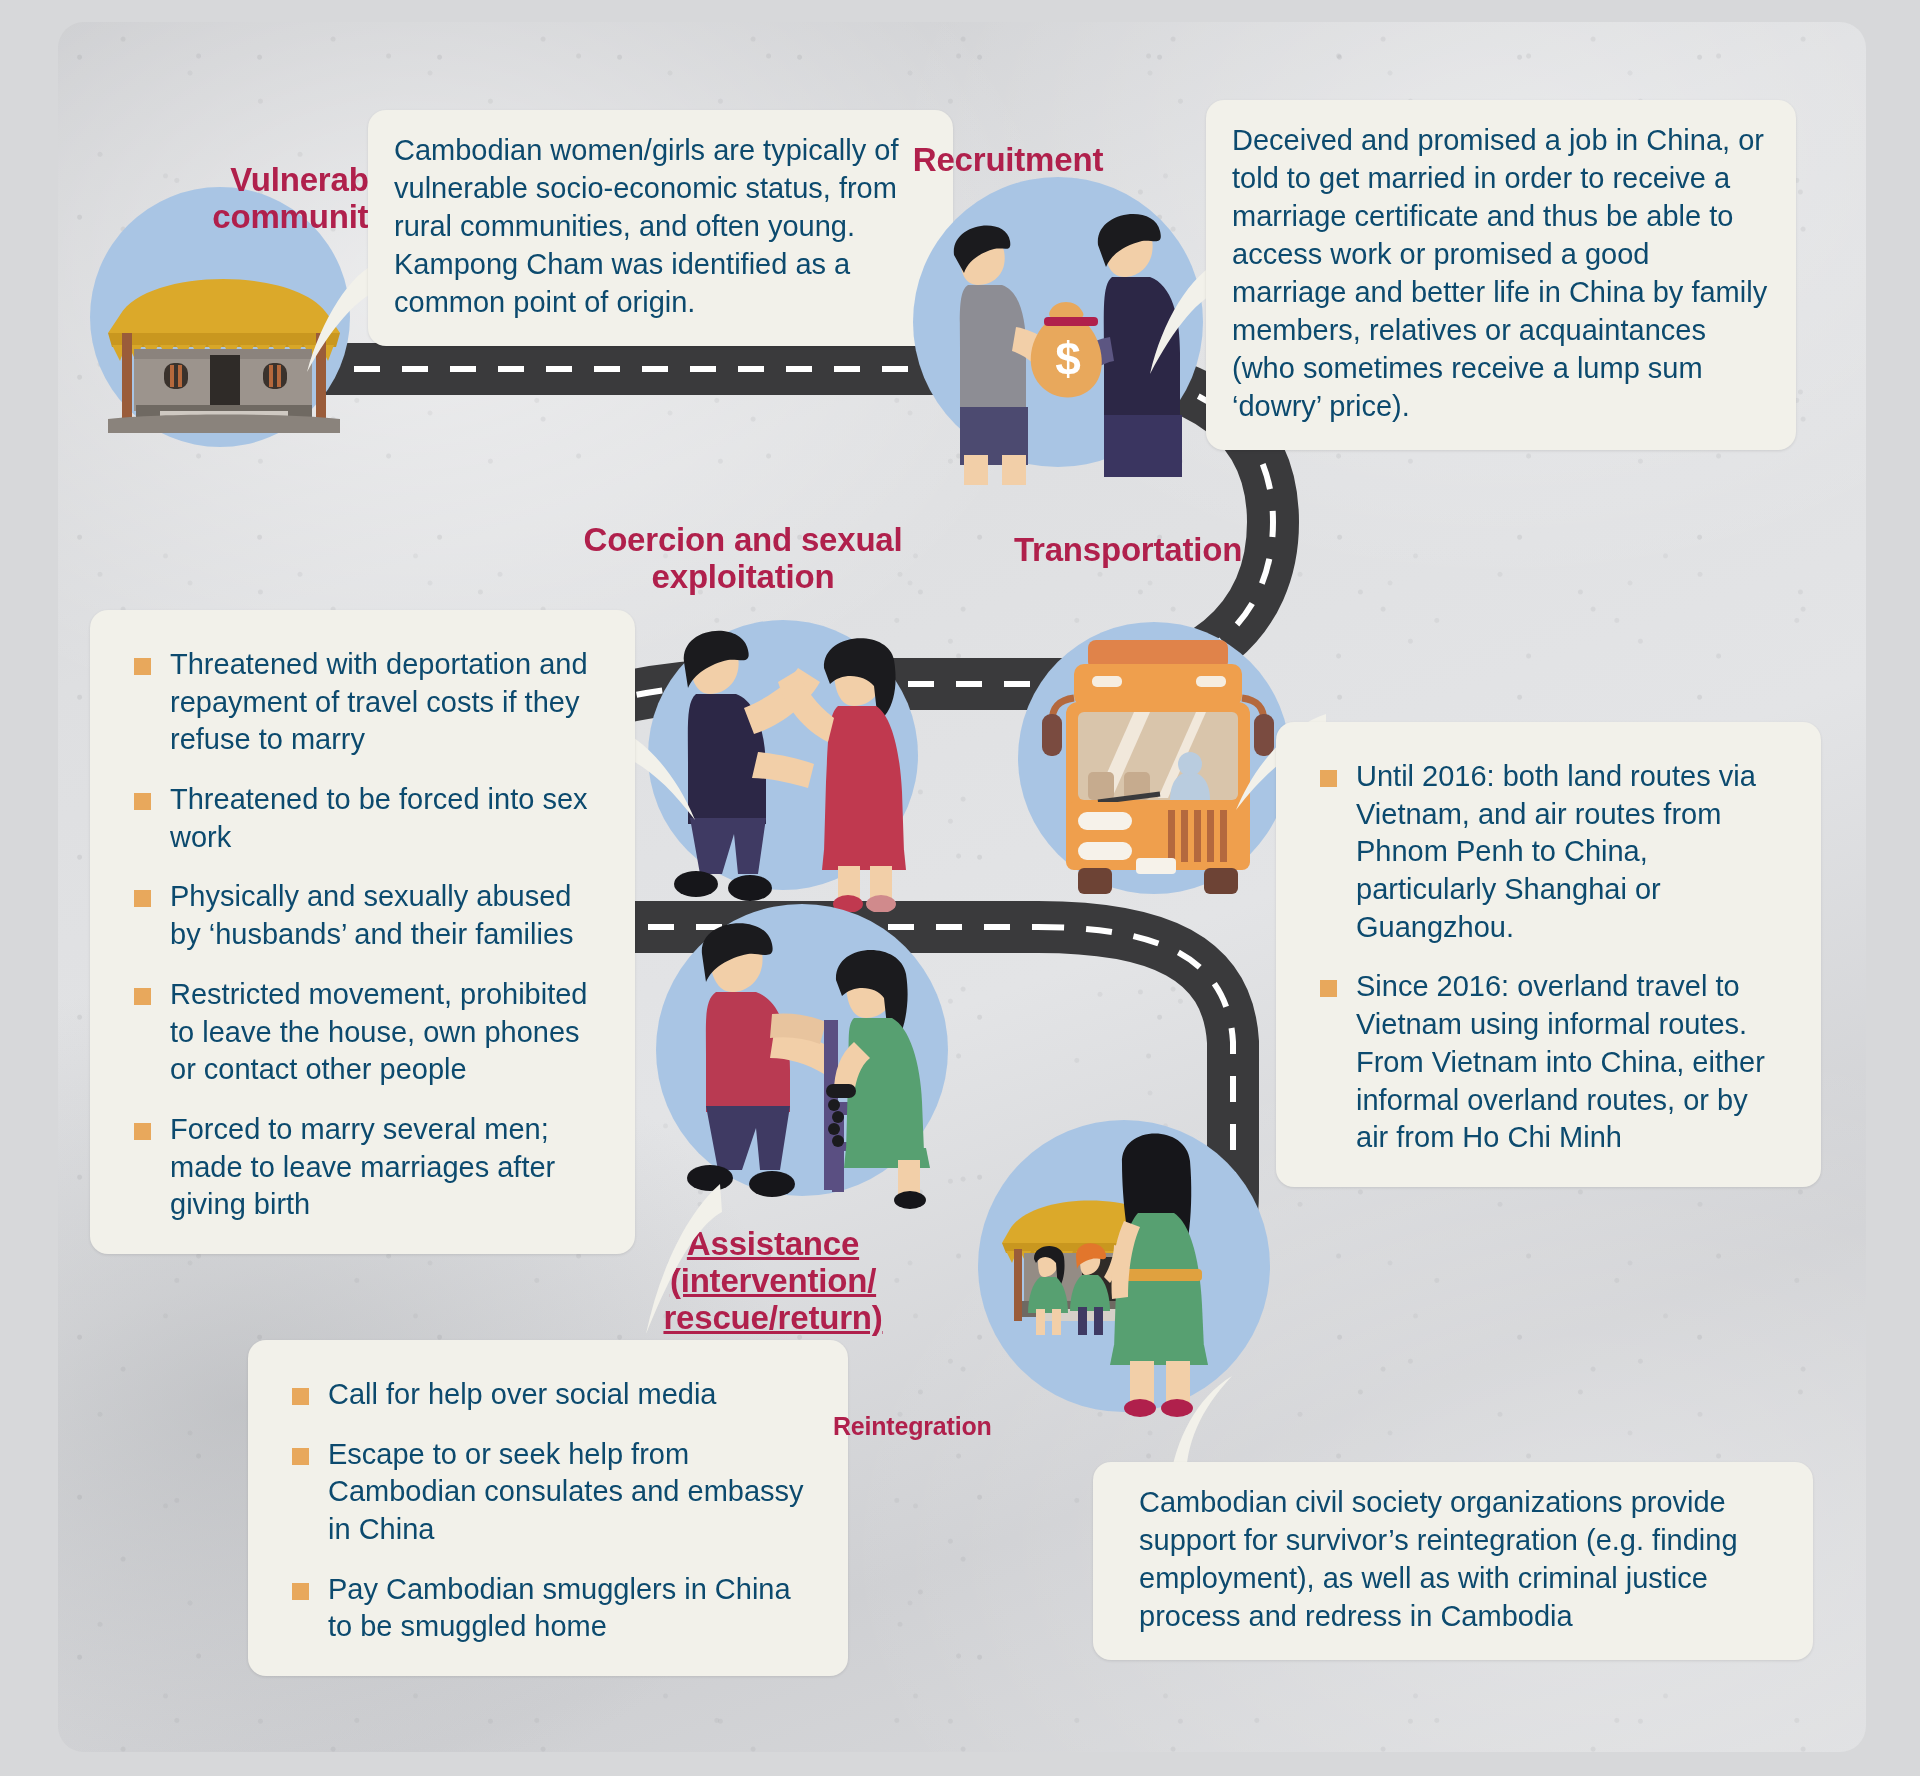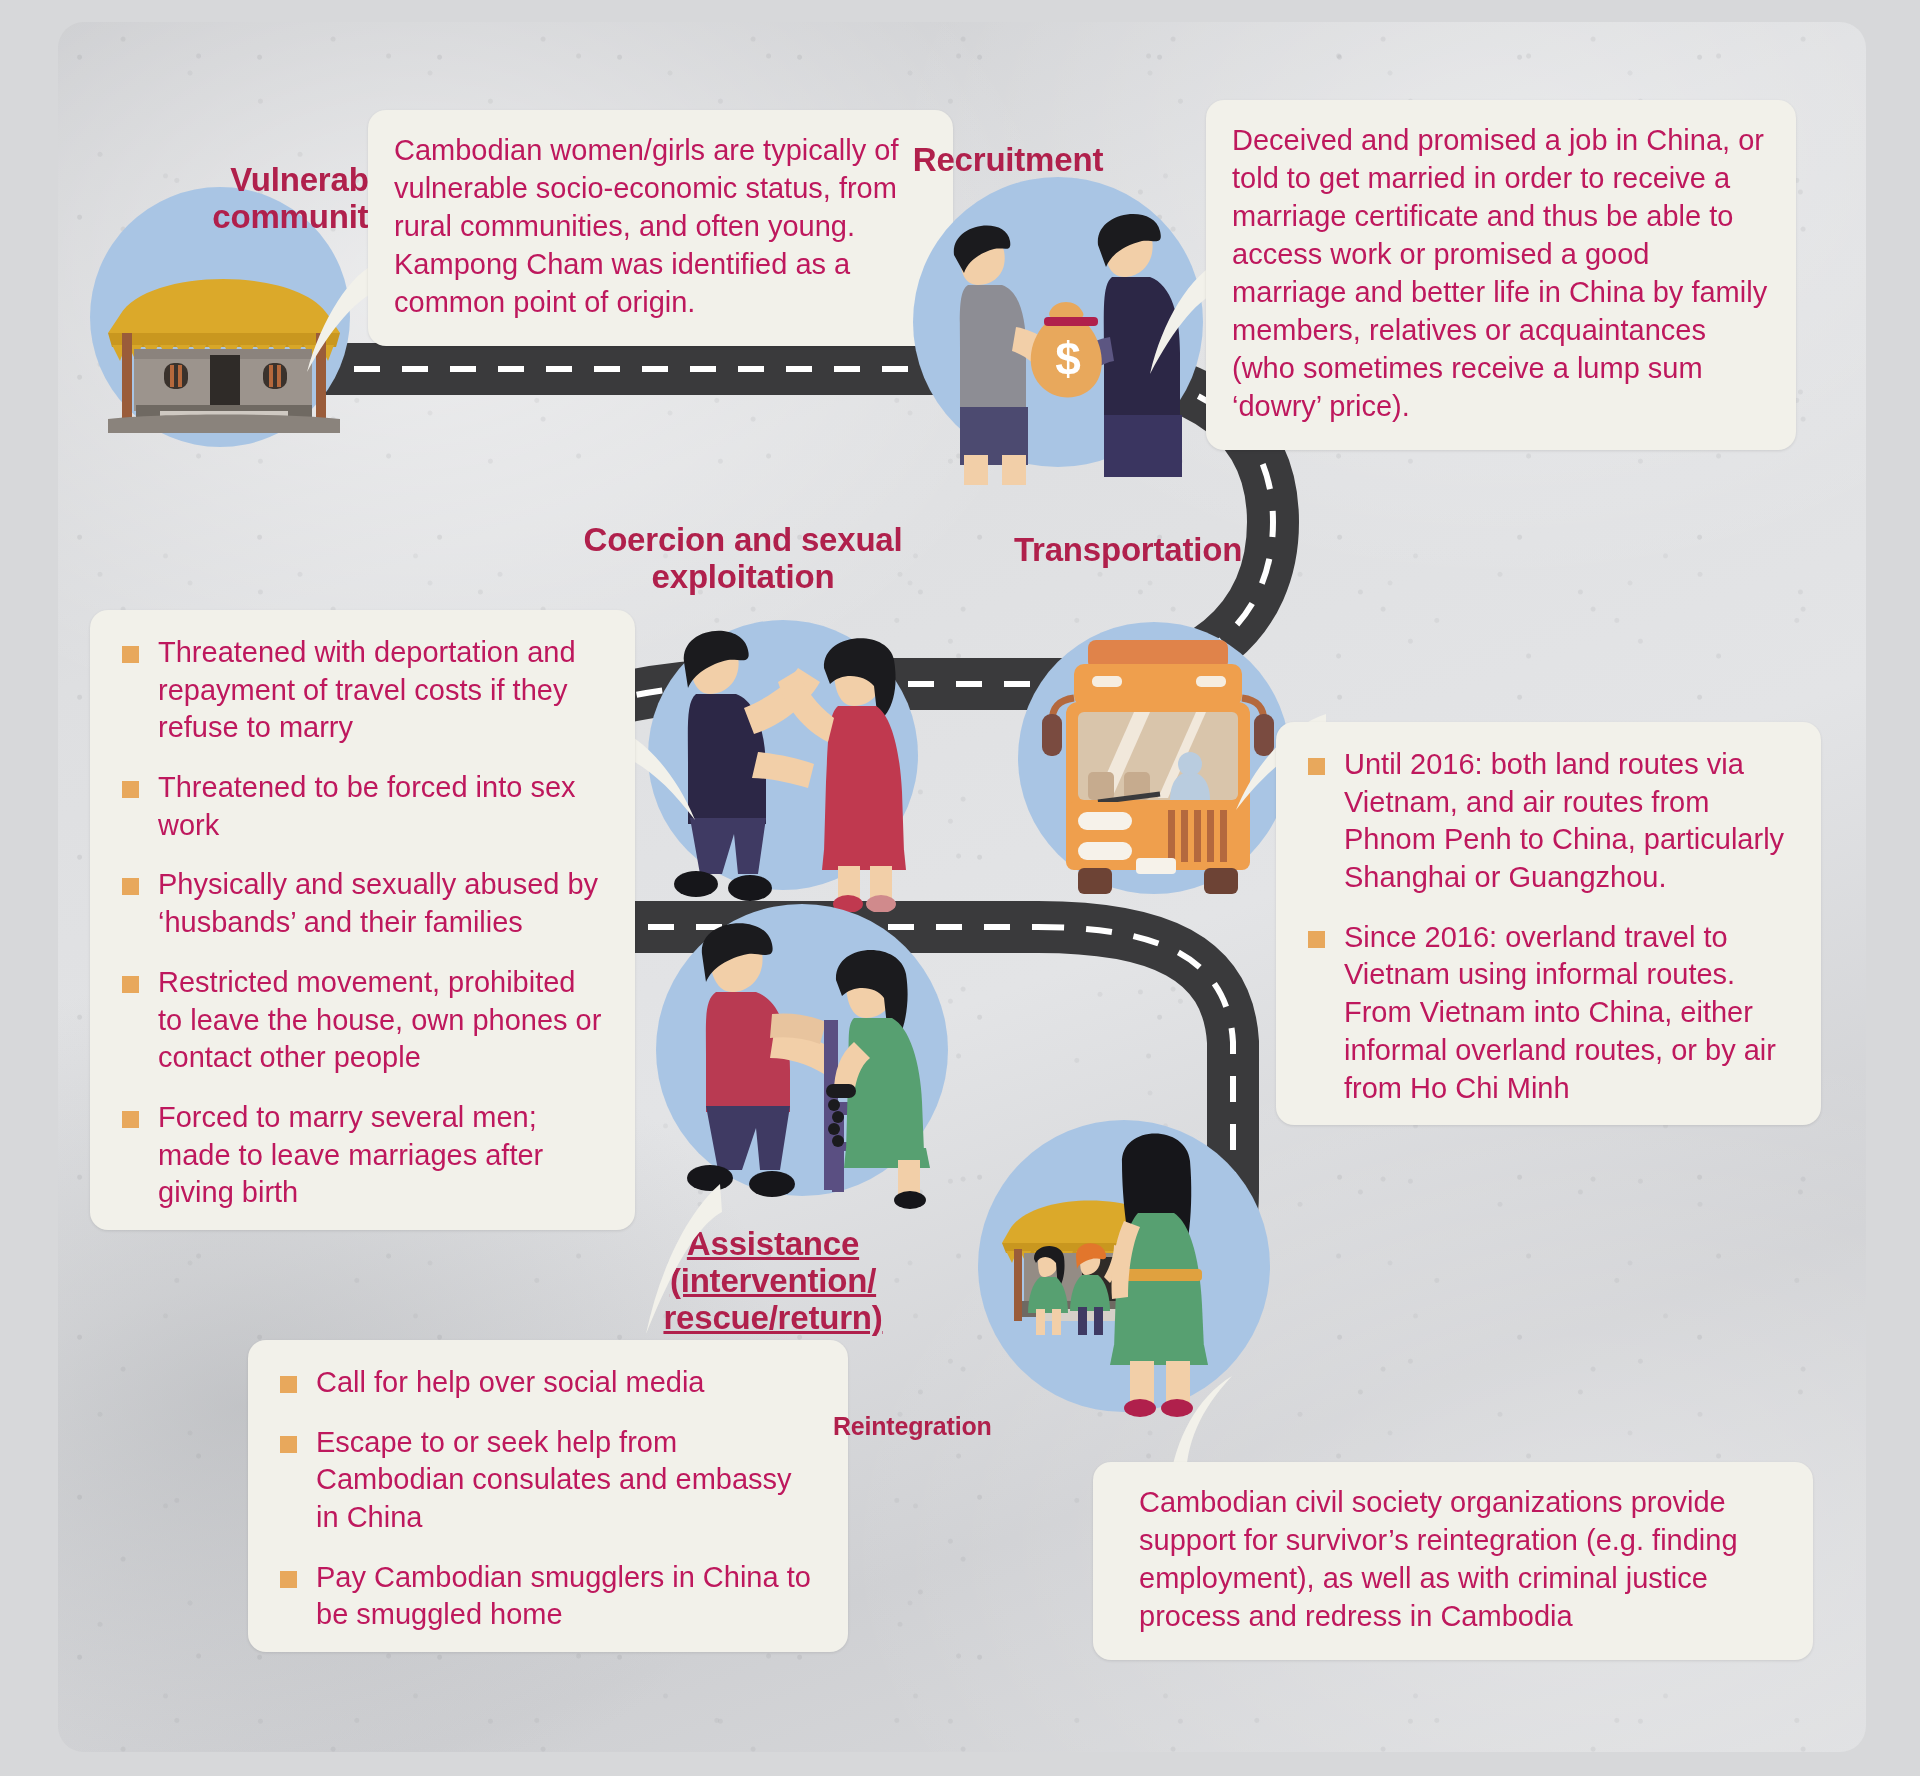--- a/index.html
+++ b/index.html
@@ -54,29 +54,29 @@
     color:#b0204c;
     font-weight:bold;
     line-height:1.12;
     text-align:center;
     letter-spacing:-0.2px;
   }
   .callout{
     position:absolute;
     background:#f2f1ea;
     border-radius:18px;
-    color:#be185d;
+    color:#0c4a6e;
     box-shadow:0 1px 3px rgba(0,0,0,.10);
   }
   .callout p{margin:0;}
   .ctext{
     font-size:29px;line-height:1.31;
     padding:22px 26px 24px 26px;
   }
-  ul.bul{margin:4px;padding:20px 24px 12px 22px;list-style:none;}
+  ul.bul{margin:16px;padding:20px 24px 12px 22px;list-style:none;}
   ul.bul li{
     position:relative;
     padding-left:42px;
     margin-bottom:22px;
     font-size:29px;
     line-height:1.3;
   }
   ul.bul li:last-child{margin-bottom:2px;}
   ul.bul li:before{
     content:"";

